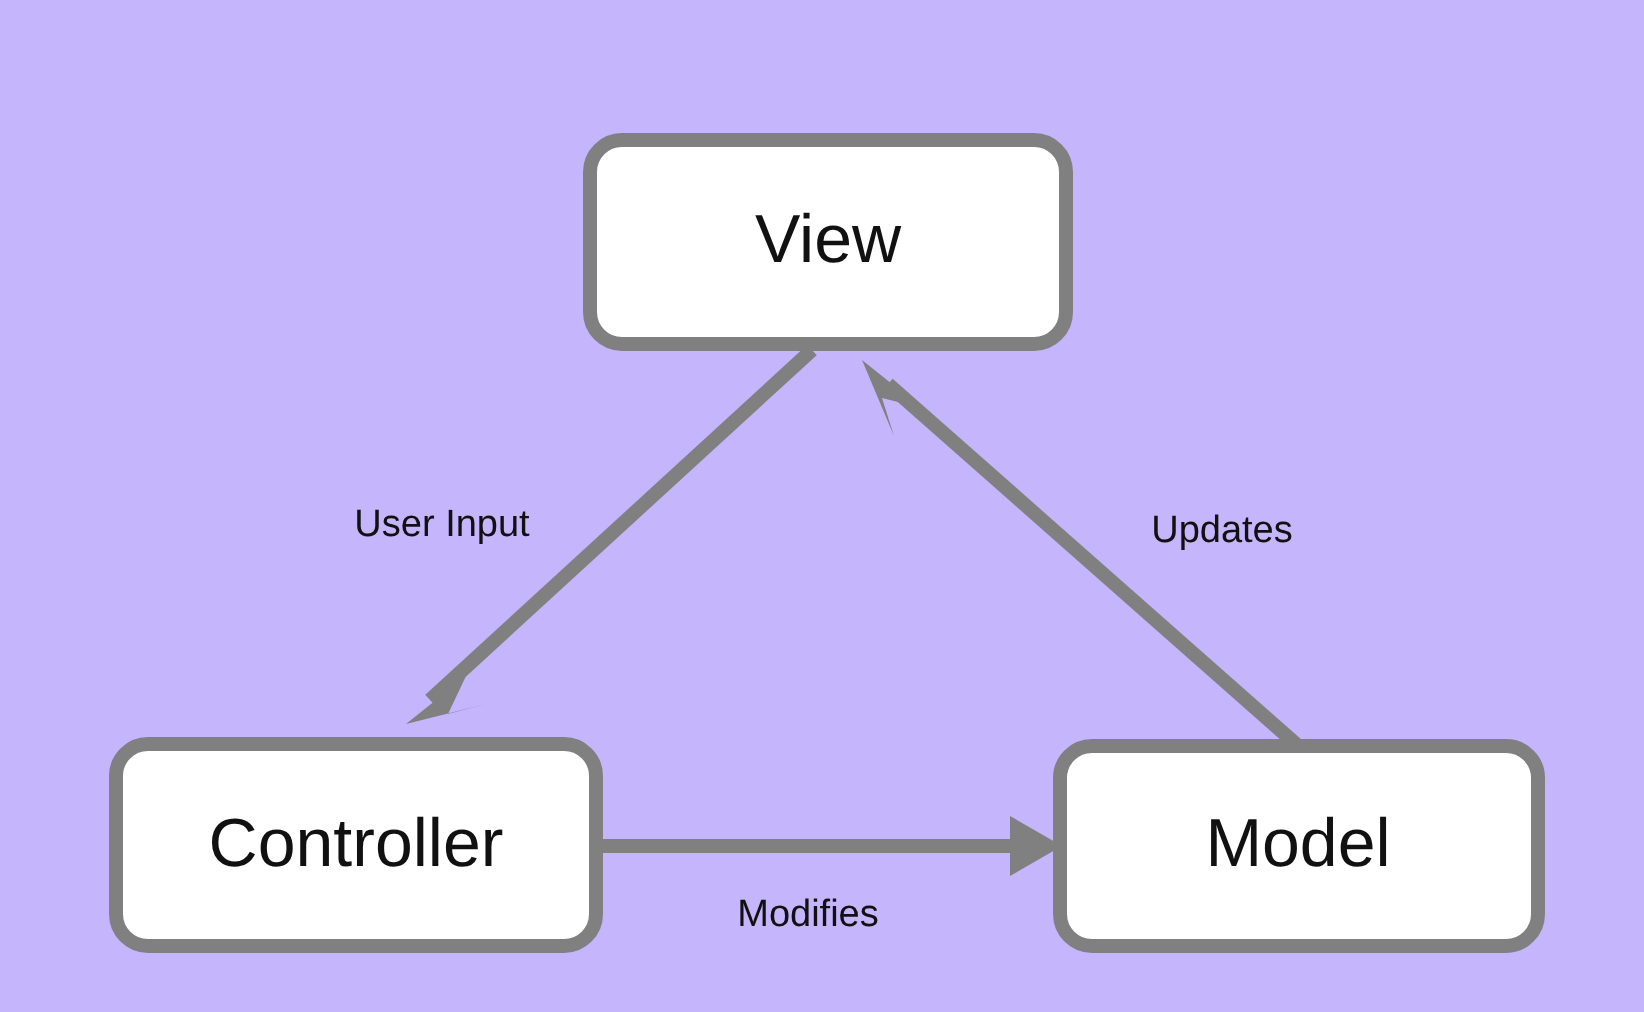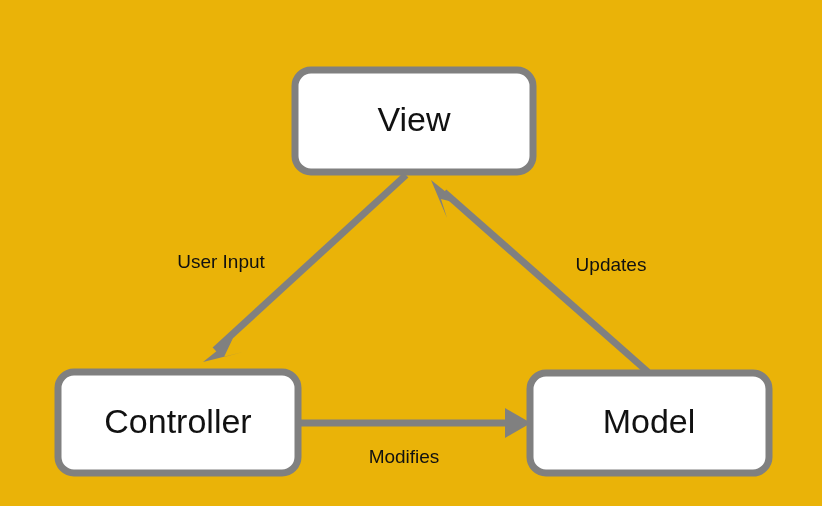--- a/index.html
+++ b/index.html
@@ -8,21 +8,21 @@
     padding: 0;
     background: #ffffff;
   }
   body {
     font-family: "Liberation Sans", sans-serif;
   }
   #canvas {
     position: relative;
     width: 822px;
     height: 506px;
-    background: #eab308;
+    background: #c4b5fd;
     overflow: hidden;
   }
   #diagram-svg {
     position: absolute;
     left: 0;
     top: 0;
     width: 822px;
     height: 506px;
   }
   .node-box {

